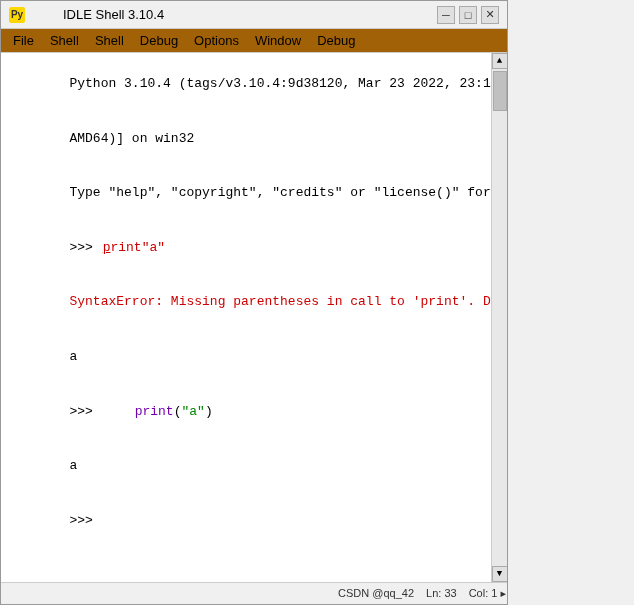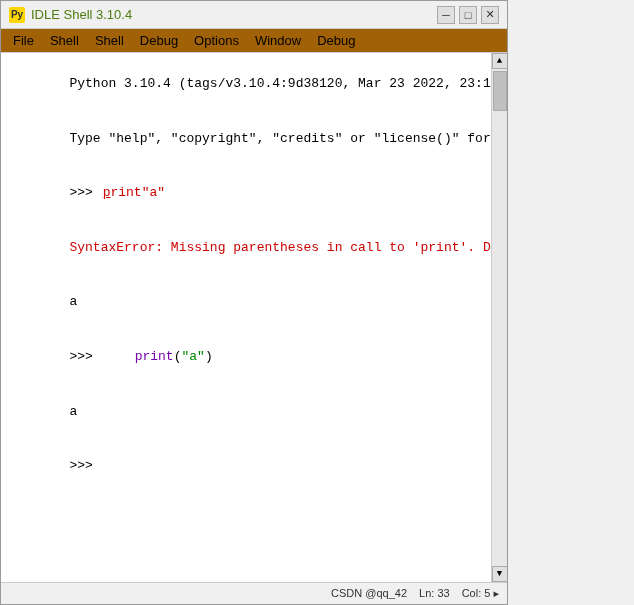--- a/index.html
+++ b/index.html
@@ -52,21 +52,22 @@
       justify-content: center;
       font-size: 10px;
       font-weight: bold;
       color: #333;
       font-family: Arial, sans-serif;
     }
 
     .title-text {
       font-size: 13px;
       font-family: Arial, sans-serif;
-      color: #4d7c0f;
+      color: #000000;
+      margin-left: 32px;
     }
 
     .title-controls {
       display: flex;
       gap: 4px;
     }
 
     .title-btn {
       width: 18px;
       height: 18px;
@@ -166,21 +167,21 @@
       color: #000000;
     }
 
     .status-bar {
       height: 22px;
       background: #f0f0f0;
       border-top: 1px solid #ccc;
       display: flex;
       align-items: center;
       justify-content: flex-end;
-      padding: 0 8px;
+      padding: 0 1px;
       font-family: Arial, sans-serif;
       font-size: 11px;
       color: #333;
     }
 
     .status-text {
       display: flex;
       gap: 12px;
     }
 
@@ -217,20 +218,23 @@
     <span class="menu-item">Debug</span>
   </div>
 
   <div class="shell-area">
     <div class="shell-content">
 
       <div class="shell-output-line">
         <span class="text-black">Python 3.10.4 (tags/v3.10.4:9d38120, Mar 23 2022, 23:13:41) [MSC v.1929 64 bit (</span>
       </div>
       <div class="shell-output-line">
+        <span class="text-black">AMD64)] on win32</span>
+      </div>
+      <div class="shell-output-line">
         <span class="text-black">Type "help", "copyright", "credits" or "license()" for more information.</span>
       </div>
 
       <div class="shell-output-line">
         <span class="text-black prompt">&gt;&gt;&gt; </span><span style="color:#cc0000; text-decoration: underline;">p</span><span style="color:#cc0000;">rint"a"</span>
       </div>
 
       <div class="shell-output-line">
         <span style="color:#cc0000;">SyntaxError: Missing parentheses in call to 'print'. Did you mean print(...)?</span>
       </div>
@@ -259,17 +263,17 @@
         <div class="scrollbar-thumb"></div>
       </div>
       <div class="scrollbar-btn">▼</div>
     </div>
   </div>
 
   <div class="status-bar">
     <div class="status-text">
       <span>CSDN @qq_42</span>
       <span>Ln: 33</span>
-      <span>Col: 5 ▸</span>
+      <span>Col: 1 ▸</span>
     </div>
   </div>
 
 </div>
 
 </body></html>

